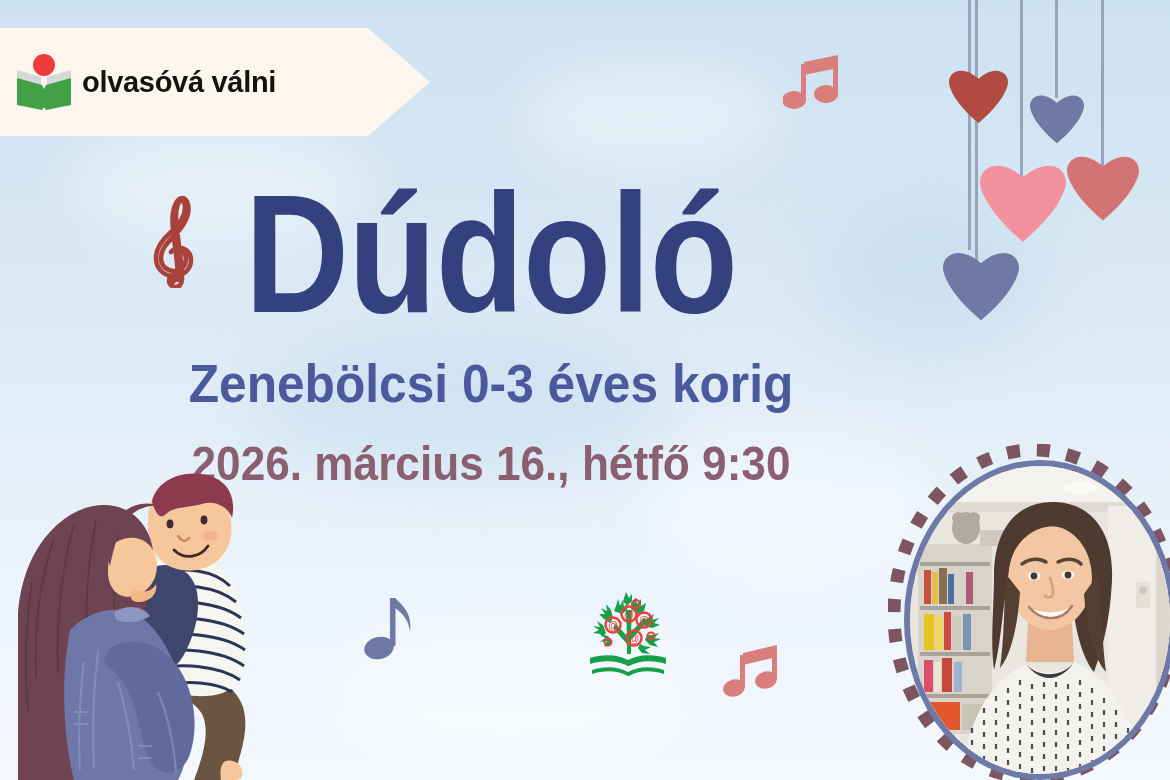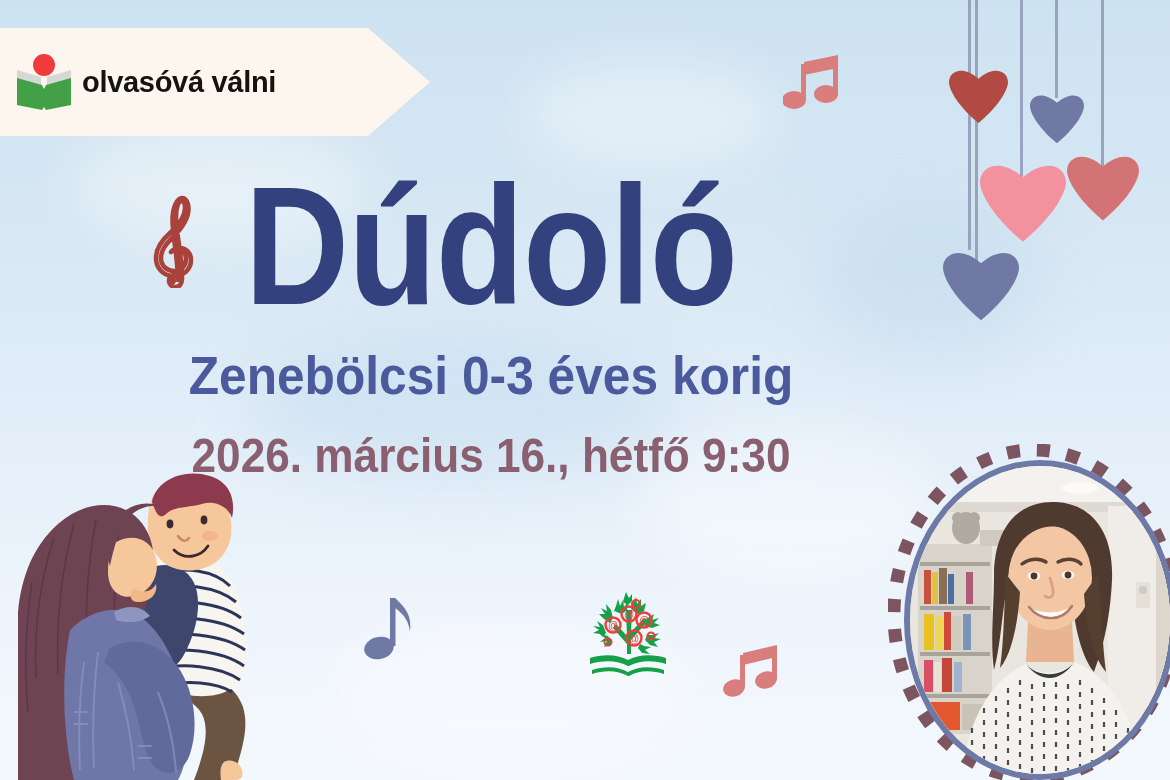--- a/index.html
+++ b/index.html
@@ -70,21 +70,21 @@
     font-weight: bold;
     color: #15130f;
     letter-spacing: 0.4px;
     margin-top: 2px;
   }
 
   
   #headline-block {
     position: absolute;
     left: 0;
-    top: 168px;
+    top: 176px;
     width: 982px;
     text-align: center;
   }
   #title {
     font-family: "Liberation Sans Narrow", "Liberation Sans", sans-serif;
     font-size: 168px;
     font-weight: bold;
     color: #33417e;
     line-height: 0.93;
     letter-spacing: -1px;

